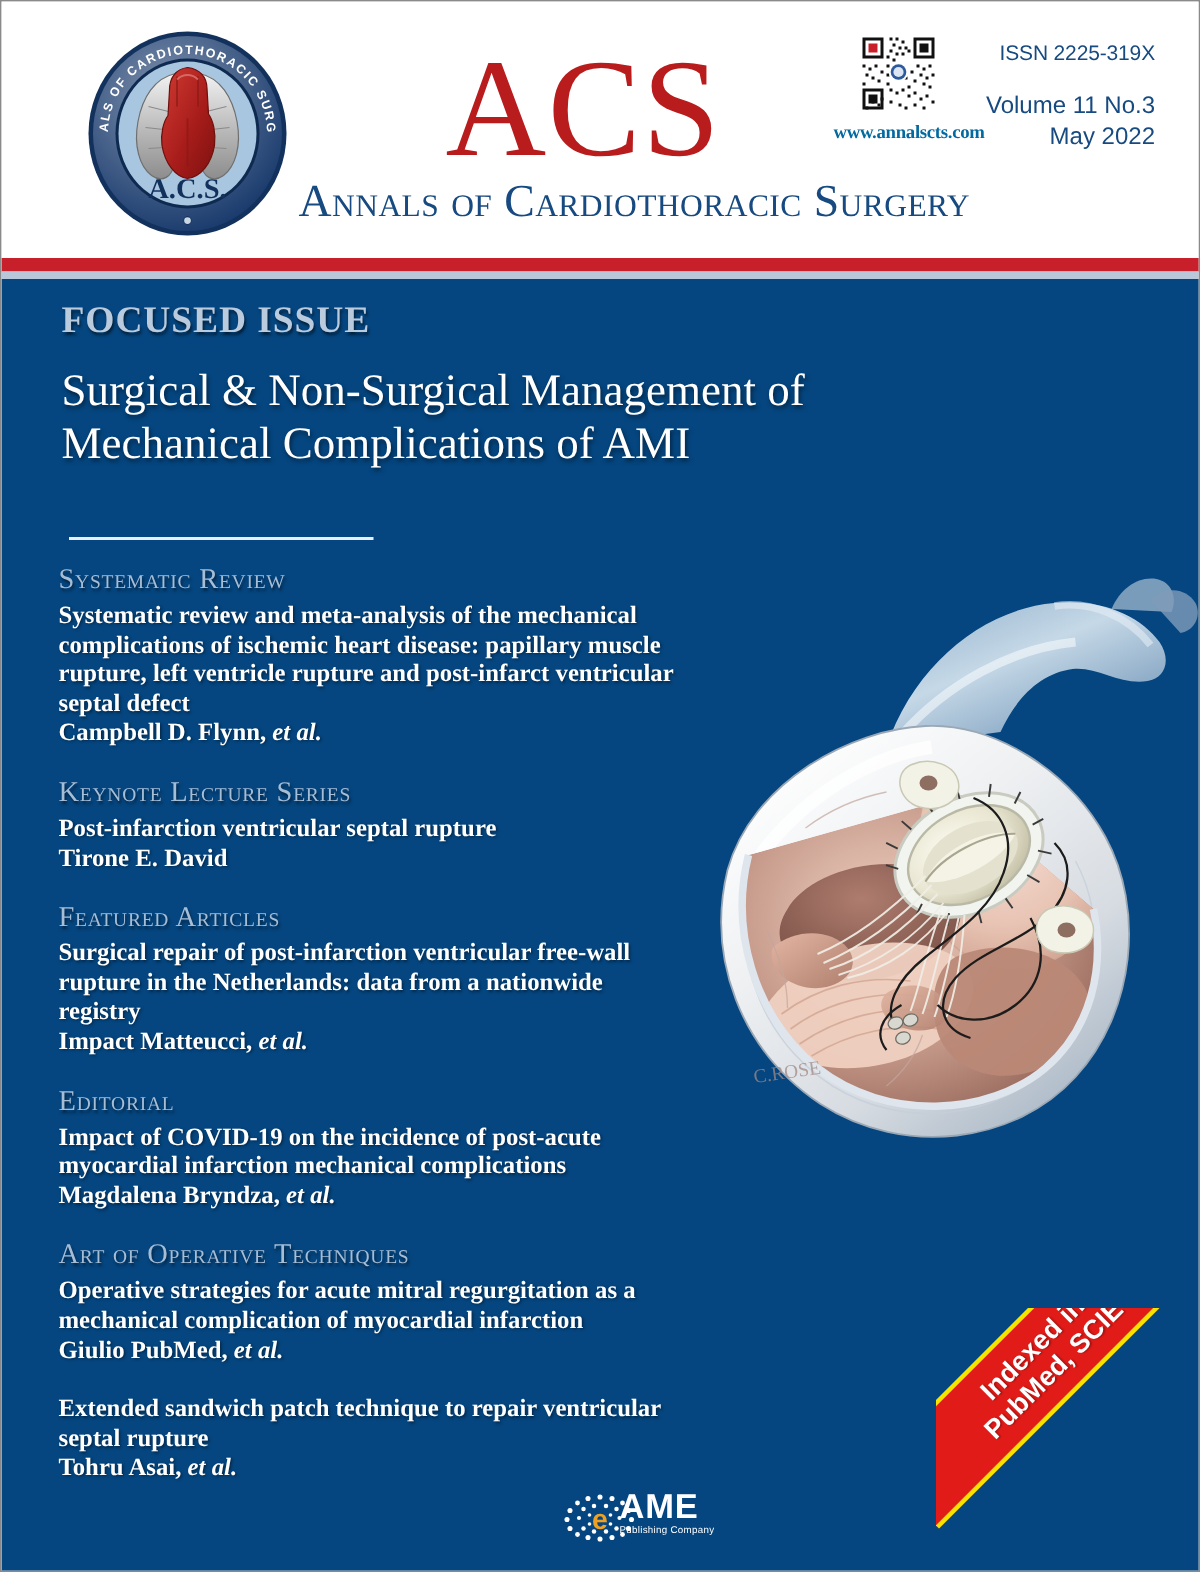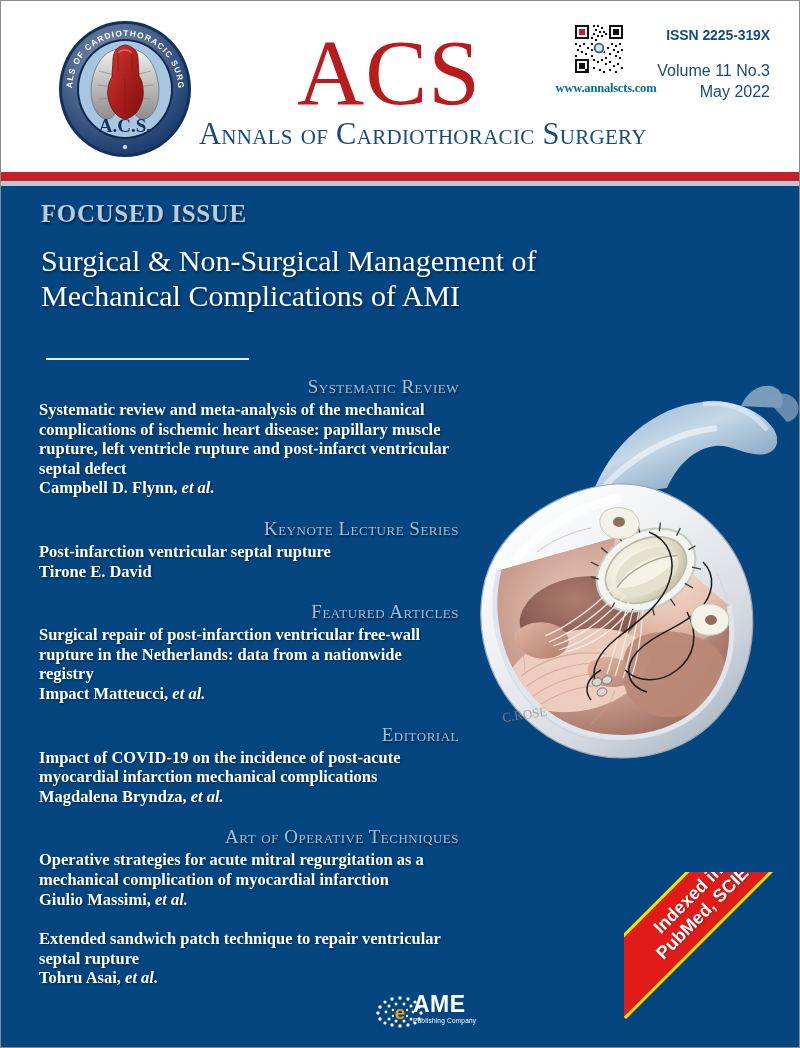--- a/index.html
+++ b/index.html
@@ -55,21 +55,21 @@
     font-family: "Liberation Serif", serif;
     font-size: 12.5px; color: #0369a1; font-weight: 700;
     letter-spacing: -0.2px;
   }
   .issue-info {
     position: absolute; right: 31px; top: 26px; width: 180px;
     text-align: right;
     font-family: "Liberation Sans", sans-serif;
     color: #174a80;
   }
-  .issn { font-size: 14px; font-weight: 700; letter-spacing: -0.1px; }
+  .issn { font-size: 14px; font-weight: 400; letter-spacing: -0.1px; }
   .vol { font-size: 16px; font-weight: 400; margin-top: 17px; line-height: 21px; }
 
   
   .band-red   { position: absolute; left: 0; top: 171px; width: 800px; height: 9px; background: #c8202a; }
   .band-light { position: absolute; left: 0; top: 180px; width: 800px; height: 5px; background: #b9c7da; }
 
   
   .body-blue {
     position: absolute; left: 0; top: 185px;
     width: 800px; height: 862px;
@@ -107,21 +107,20 @@
     width: 203px; height: 2px; background: #e8eef5;
   }
 
   .sections { position: absolute; left: 38px; top: 190px; width: 420px; }
   .section { margin-bottom: 20px; }
   .section-head {
     font-size: 19px; color: #a6bdd6;
     font-variant: small-caps; letter-spacing: 0.5px;
     text-shadow: 1px 2px 2px rgba(0,0,0,0.5);
     margin-bottom: 2px;
-    text-align: right;
   }
   .art-title {
     font-size: 16.5px; line-height: 19.6px; color: #ffffff;
     font-weight: 700; text-shadow: 1px 1px 2px rgba(0,0,0,0.45);
   }
   .art-authors {
     font-size: 16.5px; line-height: 19.6px; color: #ffffff;
     font-weight: 700; text-shadow: 1px 1px 2px rgba(0,0,0,0.45);
   }
   .art-authors i { font-style: italic; }
@@ -500,21 +499,21 @@
           <div class="art-authors">
             <span>Magdalena Bryndza,</span>
             <i>et al.</i>
           </div>
         </div>
 
         <div class="section">
           <div class="section-head">Art of Operative Techniques</div>
           <div class="art-title">Operative strategies for acute mitral regurgitation as a mechanical complication of myocardial infarction</div>
           <div class="art-authors">
-            <span>Giulio Massimi,</span>
+            <span>Giulio PubMed,</span>
             <i>et al.</i>
           </div>
         </div>
 
         <div class="section">
           <div class="art-title">Extended sandwich patch technique to repair ventricular septal rupture</div>
           <div class="art-authors">
             <span>Tohru Asai,</span>
             <i>et al.</i>
           </div>

